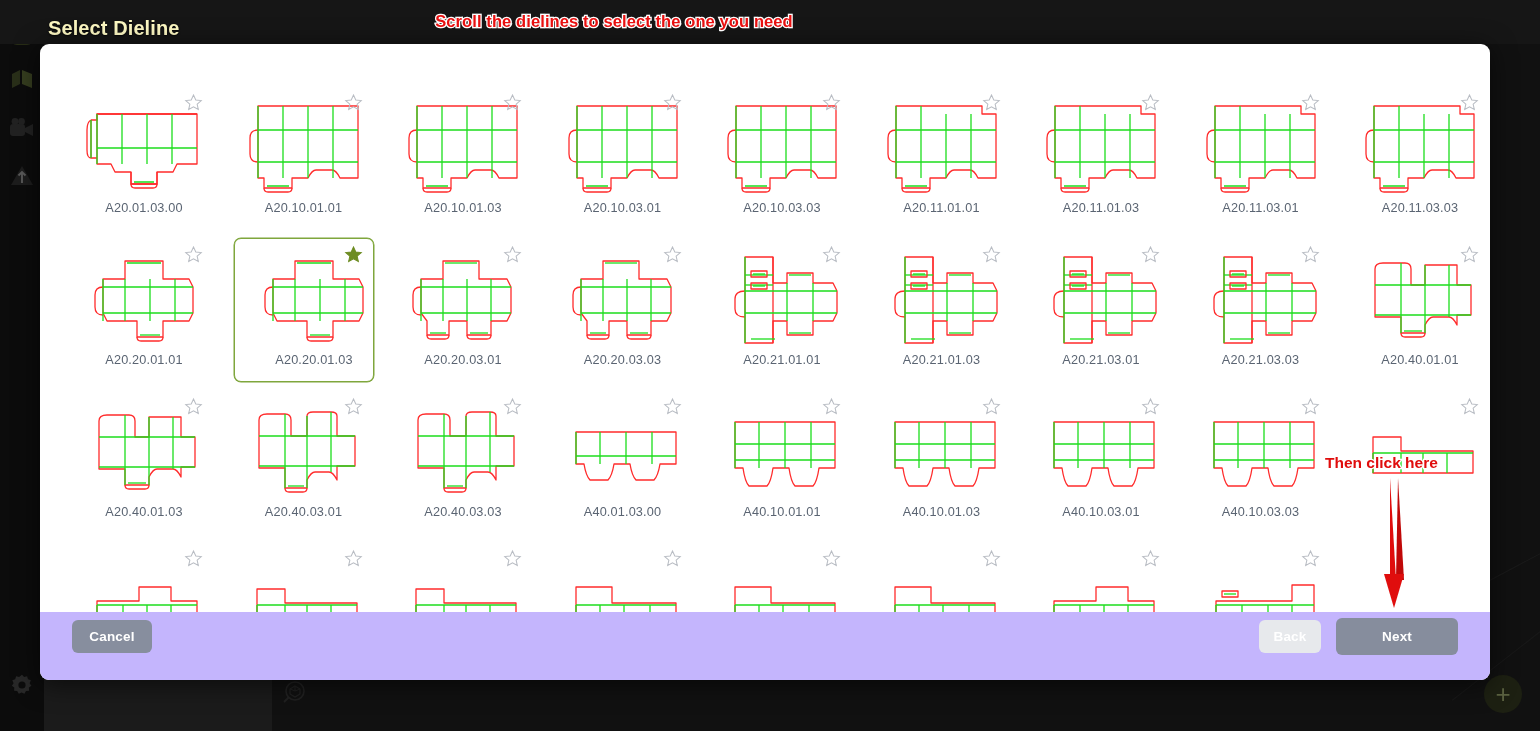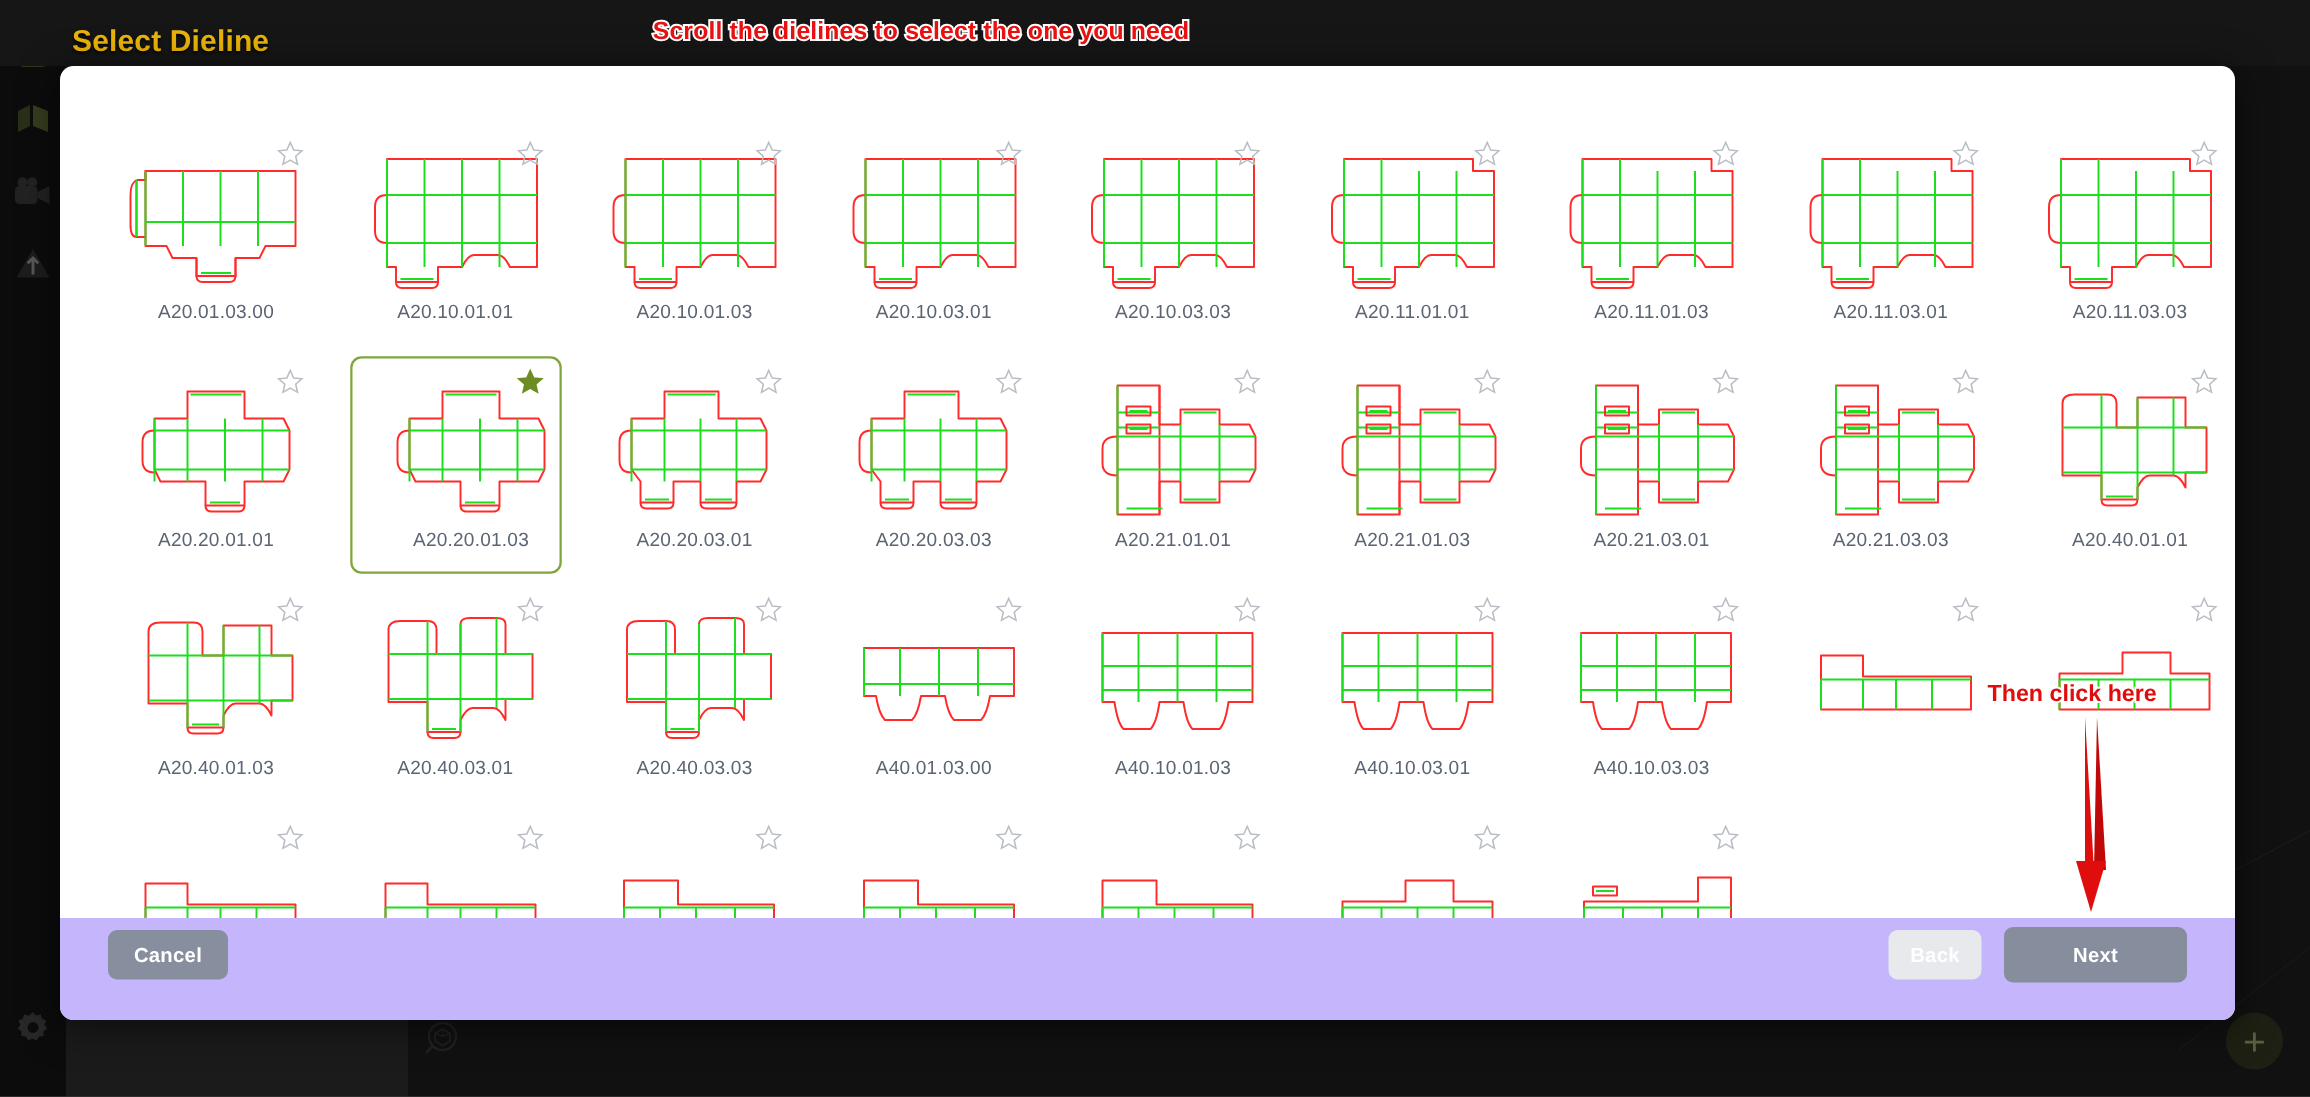--- a/index.html
+++ b/index.html
@@ -77,21 +77,21 @@
 
   
   .modal-header {
     position: absolute; left: 0; top: 0;
     width: 1540px; height: 44px;
     background: #161616;
     z-index: 5;
   }
   .modal-title {
     position: absolute; left: 48px; top: 17px;
-    color: #eab308;
+    color: #fef9c3;
     font-size: 20px;
     font-weight: 600;
     letter-spacing: .1px;
     text-shadow: 0 1px 2px rgba(0,0,0,.85);
     z-index: 7;
   }
 
   
   .annot-top {
     position: absolute; left: 0; top: 12px;
@@ -738,20 +738,35 @@
               </svg></div>
             <div class="thumb">
               <svg width="118" height="80" viewBox="0 0 118 80">
                 <g fill="none" stroke-width="1.3" stroke-linejoin="round">
                   <path d="M12 10 L112 10 L112 56 L96 56 Q94 70 90 74 L72 74 Q68 70 66 56 L50 56 Q48 70 44 74 L26 74 Q22 70 20 56 L12 56 Z" stroke="#ff2b2b"></path>
                   <path d="M12 10 L12 56 M36 10 L36 56 M62 10 L62 56 M88 10 L88 56" stroke="#1ddd1d"></path>
                   <path d="M12 32 L112 32 M12 48 L112 48" stroke="#1ddd1d"></path>
                 </g>
               </svg>
             </div>
+            <div class="cell-label">A40.10.01.01</div>
+          </div>
+          <div class="cell">
+            <div class="star"><svg viewBox="0 0 24 24" width="19" height="19">
+                <path d="M12 2.5 l2.9 6.3 6.9 .7 -5.2 4.6 1.5 6.8 -6.1-3.5 -6.1 3.5 1.5-6.8 -5.2-4.6 6.9-.7 Z" fill="none" stroke="#b9bdc4" stroke-width="1.3"></path>
+              </svg></div>
+            <div class="thumb">
+              <svg width="118" height="80" viewBox="0 0 118 80">
+                <g fill="none" stroke-width="1.3" stroke-linejoin="round">
+                  <path d="M12 10 L112 10 L112 56 L96 56 Q94 70 90 74 L72 74 Q68 70 66 56 L50 56 Q48 70 44 74 L26 74 Q22 70 20 56 L12 56 Z" stroke="#ff2b2b"></path>
+                  <path d="M12 10 L12 56 M36 10 L36 56 M62 10 L62 56 M88 10 L88 56" stroke="#1ddd1d"></path>
+                  <path d="M12 32 L112 32 M12 48 L112 48" stroke="#1ddd1d"></path>
+                </g>
+              </svg>
+            </div>
             <div class="cell-label">A40.10.01.03</div>
           </div>
           <div class="cell">
             <div class="star"><svg viewBox="0 0 24 24" width="19" height="19">
                 <path d="M12 2.5 l2.9 6.3 6.9 .7 -5.2 4.6 1.5 6.8 -6.1-3.5 -6.1 3.5 1.5-6.8 -5.2-4.6 6.9-.7 Z" fill="none" stroke="#b9bdc4" stroke-width="1.3"></path>
               </svg></div>
             <div class="thumb">
               <svg width="118" height="80" viewBox="0 0 118 80">
                 <g fill="none" stroke-width="1.3" stroke-linejoin="round">
                   <path d="M12 10 L112 10 L112 56 L96 56 Q94 70 90 74 L72 74 Q68 70 66 56 L50 56 Q48 70 44 74 L26 74 Q22 70 20 56 L12 56 Z" stroke="#ff2b2b"></path>

